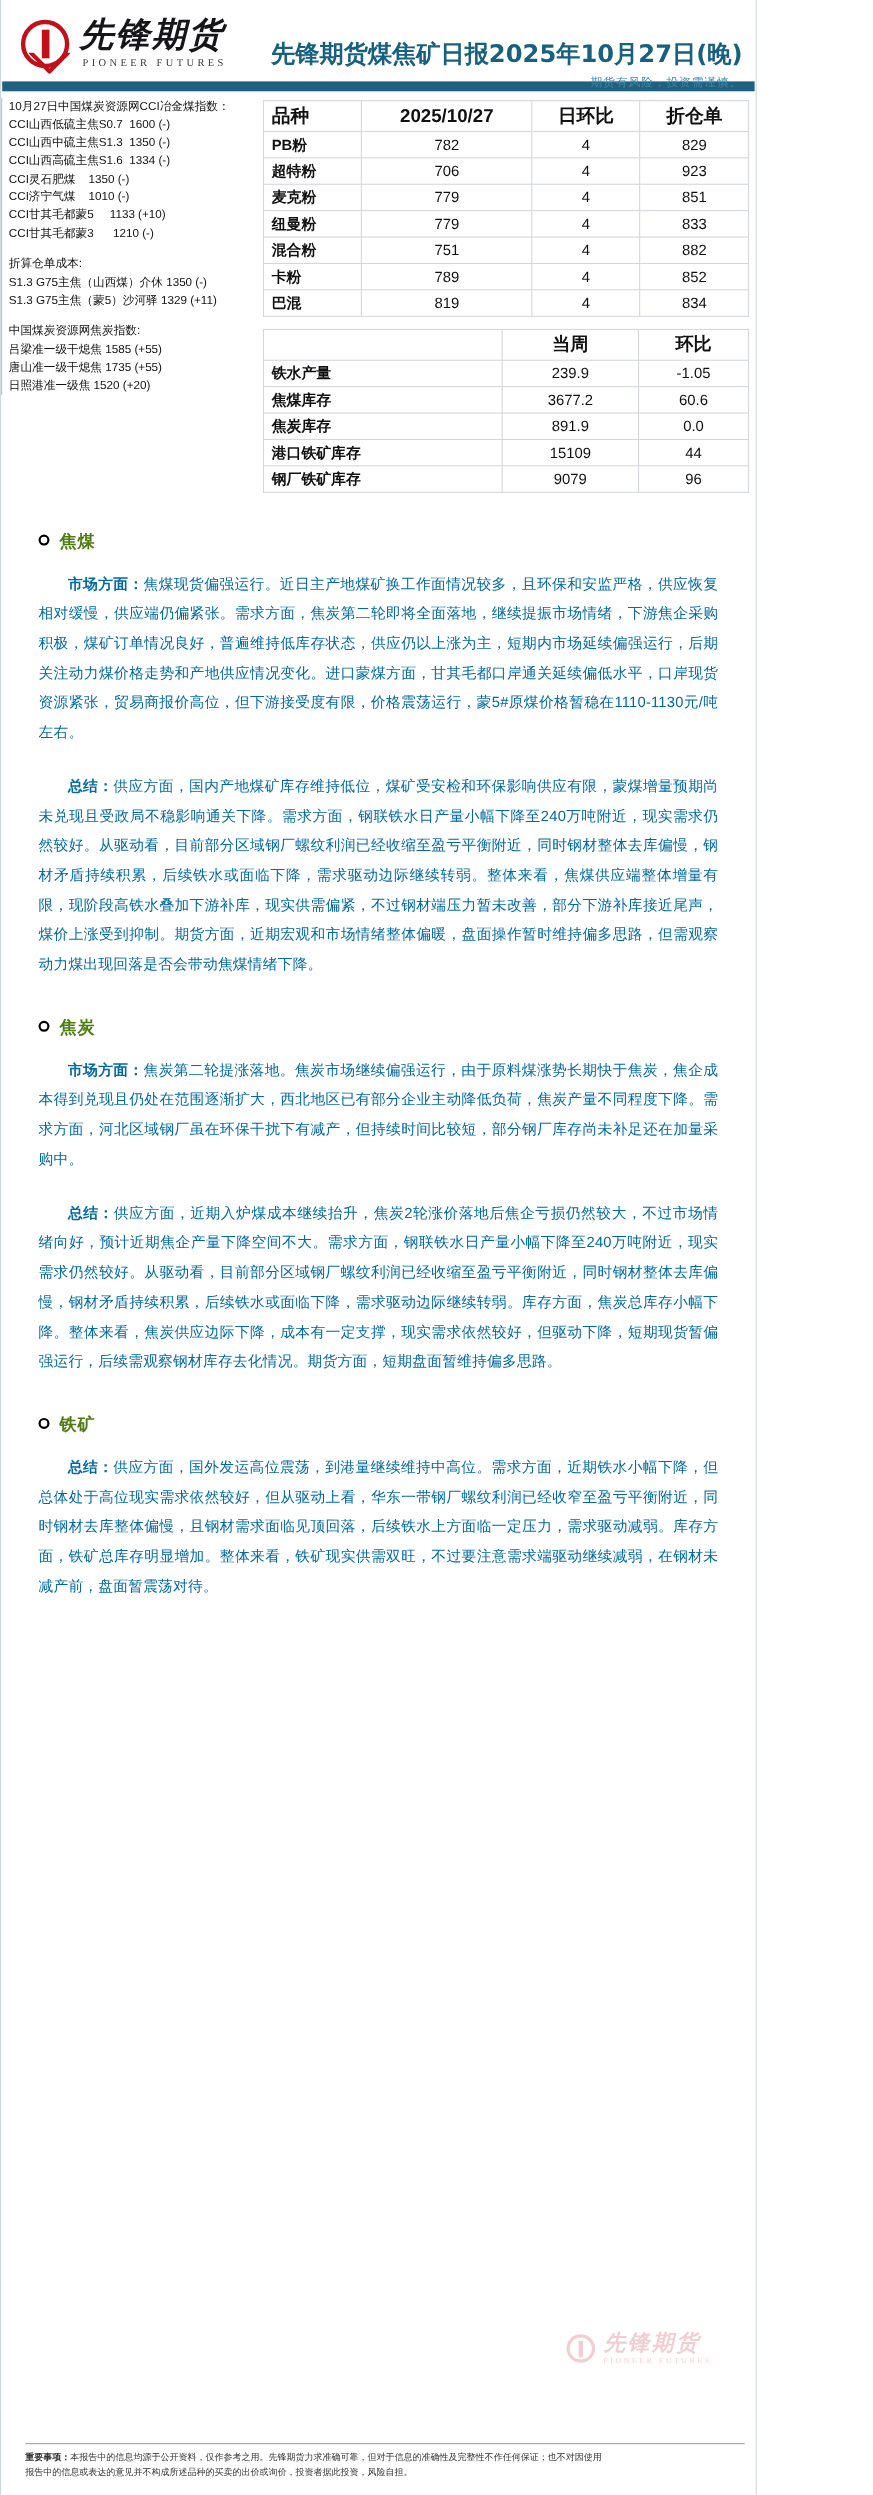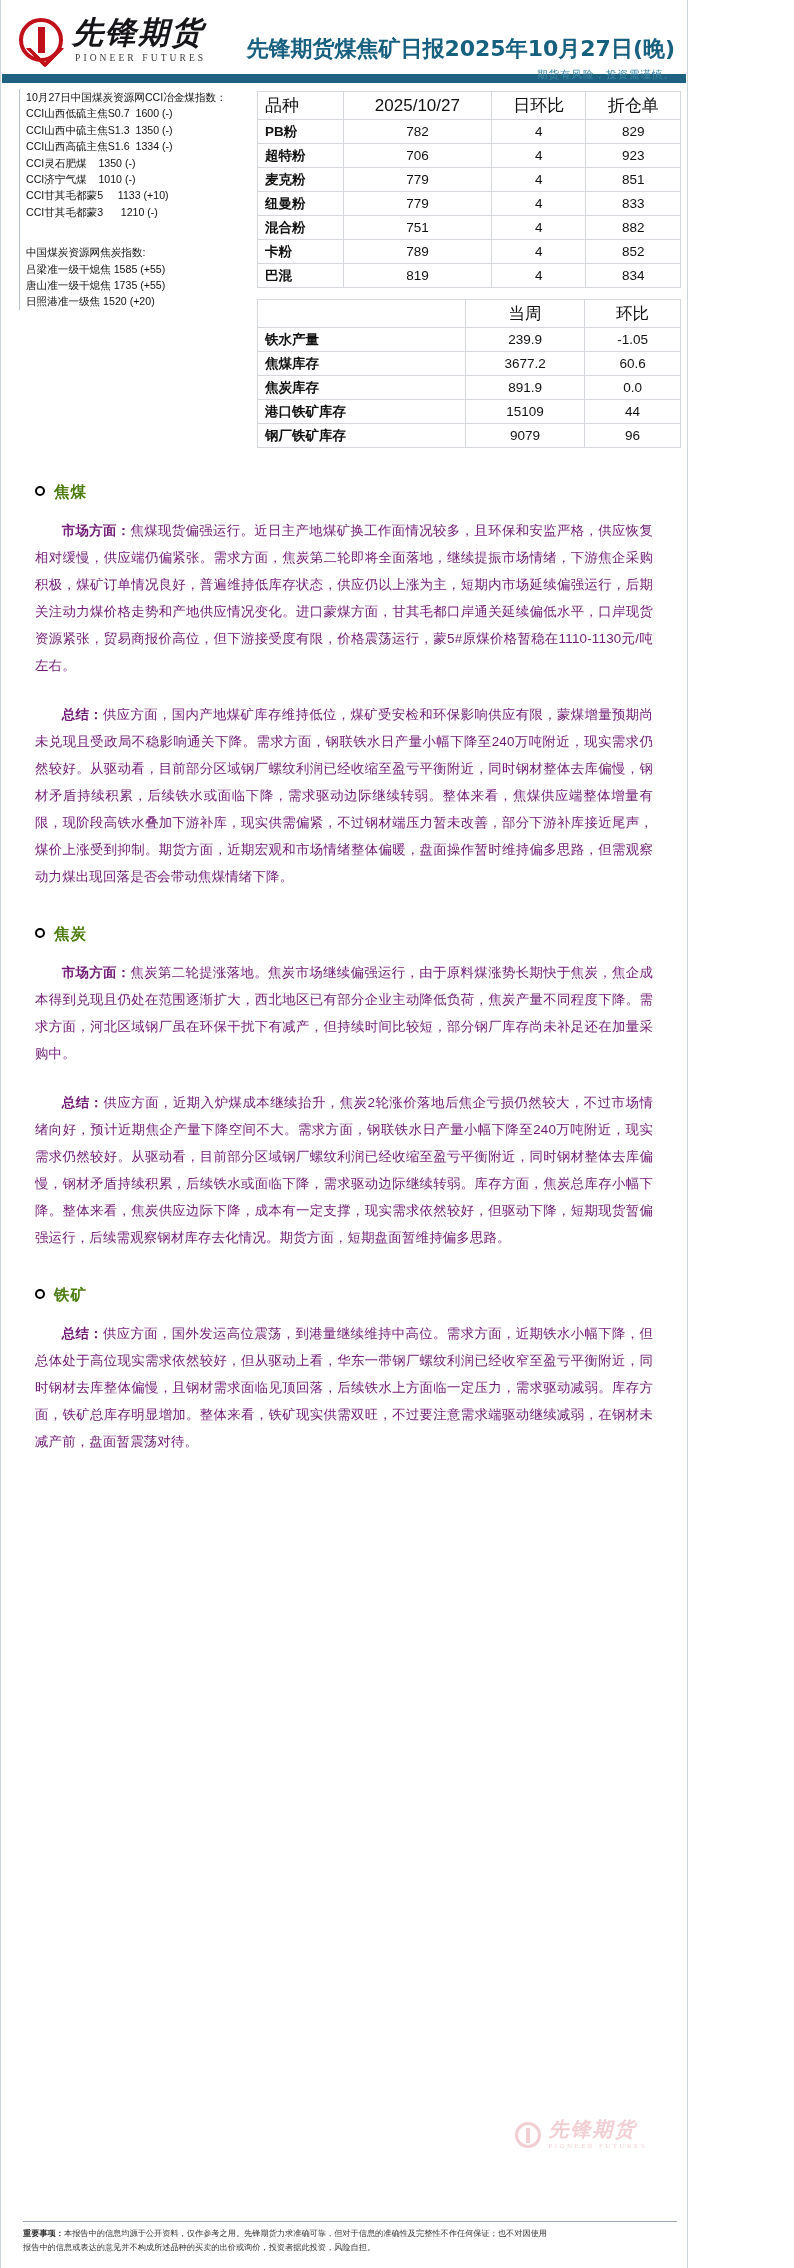--- a/index.html
+++ b/index.html
@@ -95,21 +95,21 @@
 
   .rule-bar {
     height: 9px;
     background: #1f6181;
     margin: 0 1px 0 1px;
   }
 
   
   .data-zone {
     display: flex;
-    padding: 6px 6px 4px 18px;
+    padding: 6px 6px 4px 0;
     gap: 6px;
     align-items: flex-start;
   }
   .left-col {
     flex: 0 0 232px;
     font-size: 10.6px;
     line-height: 16.4px;
     color: #111;
     padding-left: 6px;
     border-left: 1px solid #b9c2cb;
@@ -131,21 +131,21 @@
     border: 1px solid #d4d8dc;
     padding: 2px 6px;
     text-align: center;
     font-weight: bold;
     color: #111;
     height: 23px;
     line-height: 19px;
   }
   table.grid thead th {
     font-size: 17px;
-    font-weight: normal;
+    font-weight: bold;
     letter-spacing: 0px;
     padding: 1px 4px;
     height: 28px;
     margin-left: 29px;
   }
   table.grid td.name, table.grid th.name {
     text-align: left;
     padding-left: 7px;
   }
   table.grid td.num { font-weight: normal; font-size: 13.5px; }
@@ -171,21 +171,21 @@
     border: 2px solid #000;
     margin-right: 9px;
     vertical-align: 1px;
   }
   p.para {
     font-size: 13.4px;
     line-height: 27px;
     text-align: justify;
     margin: 0 0 22px 0;
     text-indent: 2em;
-    color: #701a75;
+    color: #0369a1;
     letter-spacing: 0.2px;
   }
   p.para .lead { font-weight: bold; }
 
   
   .watermark {
     position: absolute;
     right: 40px;
     bottom: 118px;
     display: flex;
@@ -280,20 +280,29 @@
         <div class="lrow">
           <span>CCI甘其毛都蒙5</span>&nbsp;&nbsp;&nbsp;&nbsp;&nbsp;<span>1133</span>&nbsp;<span>(+10)</span>
         </div>
         <div class="lrow">
           <span>CCI甘其毛都蒙3</span>&nbsp;&nbsp;&nbsp;&nbsp;&nbsp;&nbsp;<span>1210</span>&nbsp;<span>(-)</span>
         </div>
       </div>
 
       <div class="spacer"></div>
 
+      <div class="blk">
+        <div class="lrow">折算仓单成本:</div>
+        <div class="lrow">
+          <span>S1.3 G75主焦（山西煤）介休</span>&nbsp;<span>1350</span>&nbsp;<span>(-)</span>
+        </div>
+        <div class="lrow">
+          <span>S1.3 G75主焦（蒙5）沙河驿</span>&nbsp;<span>1329</span>&nbsp;<span>(+11)</span>
+        </div>
+      </div>
 
       <div class="spacer"></div>
 
       <div class="blk">
         <div class="lrow">中国煤炭资源网焦炭指数:</div>
         <div class="lrow">
           <span>吕梁准一级干熄焦</span>&nbsp;<span>1585</span>&nbsp;<span>(+55)</span>
         </div>
         <div class="lrow">
           <span>唐山准一级干熄焦</span>&nbsp;<span>1735</span>&nbsp;<span>(+55)</span>

